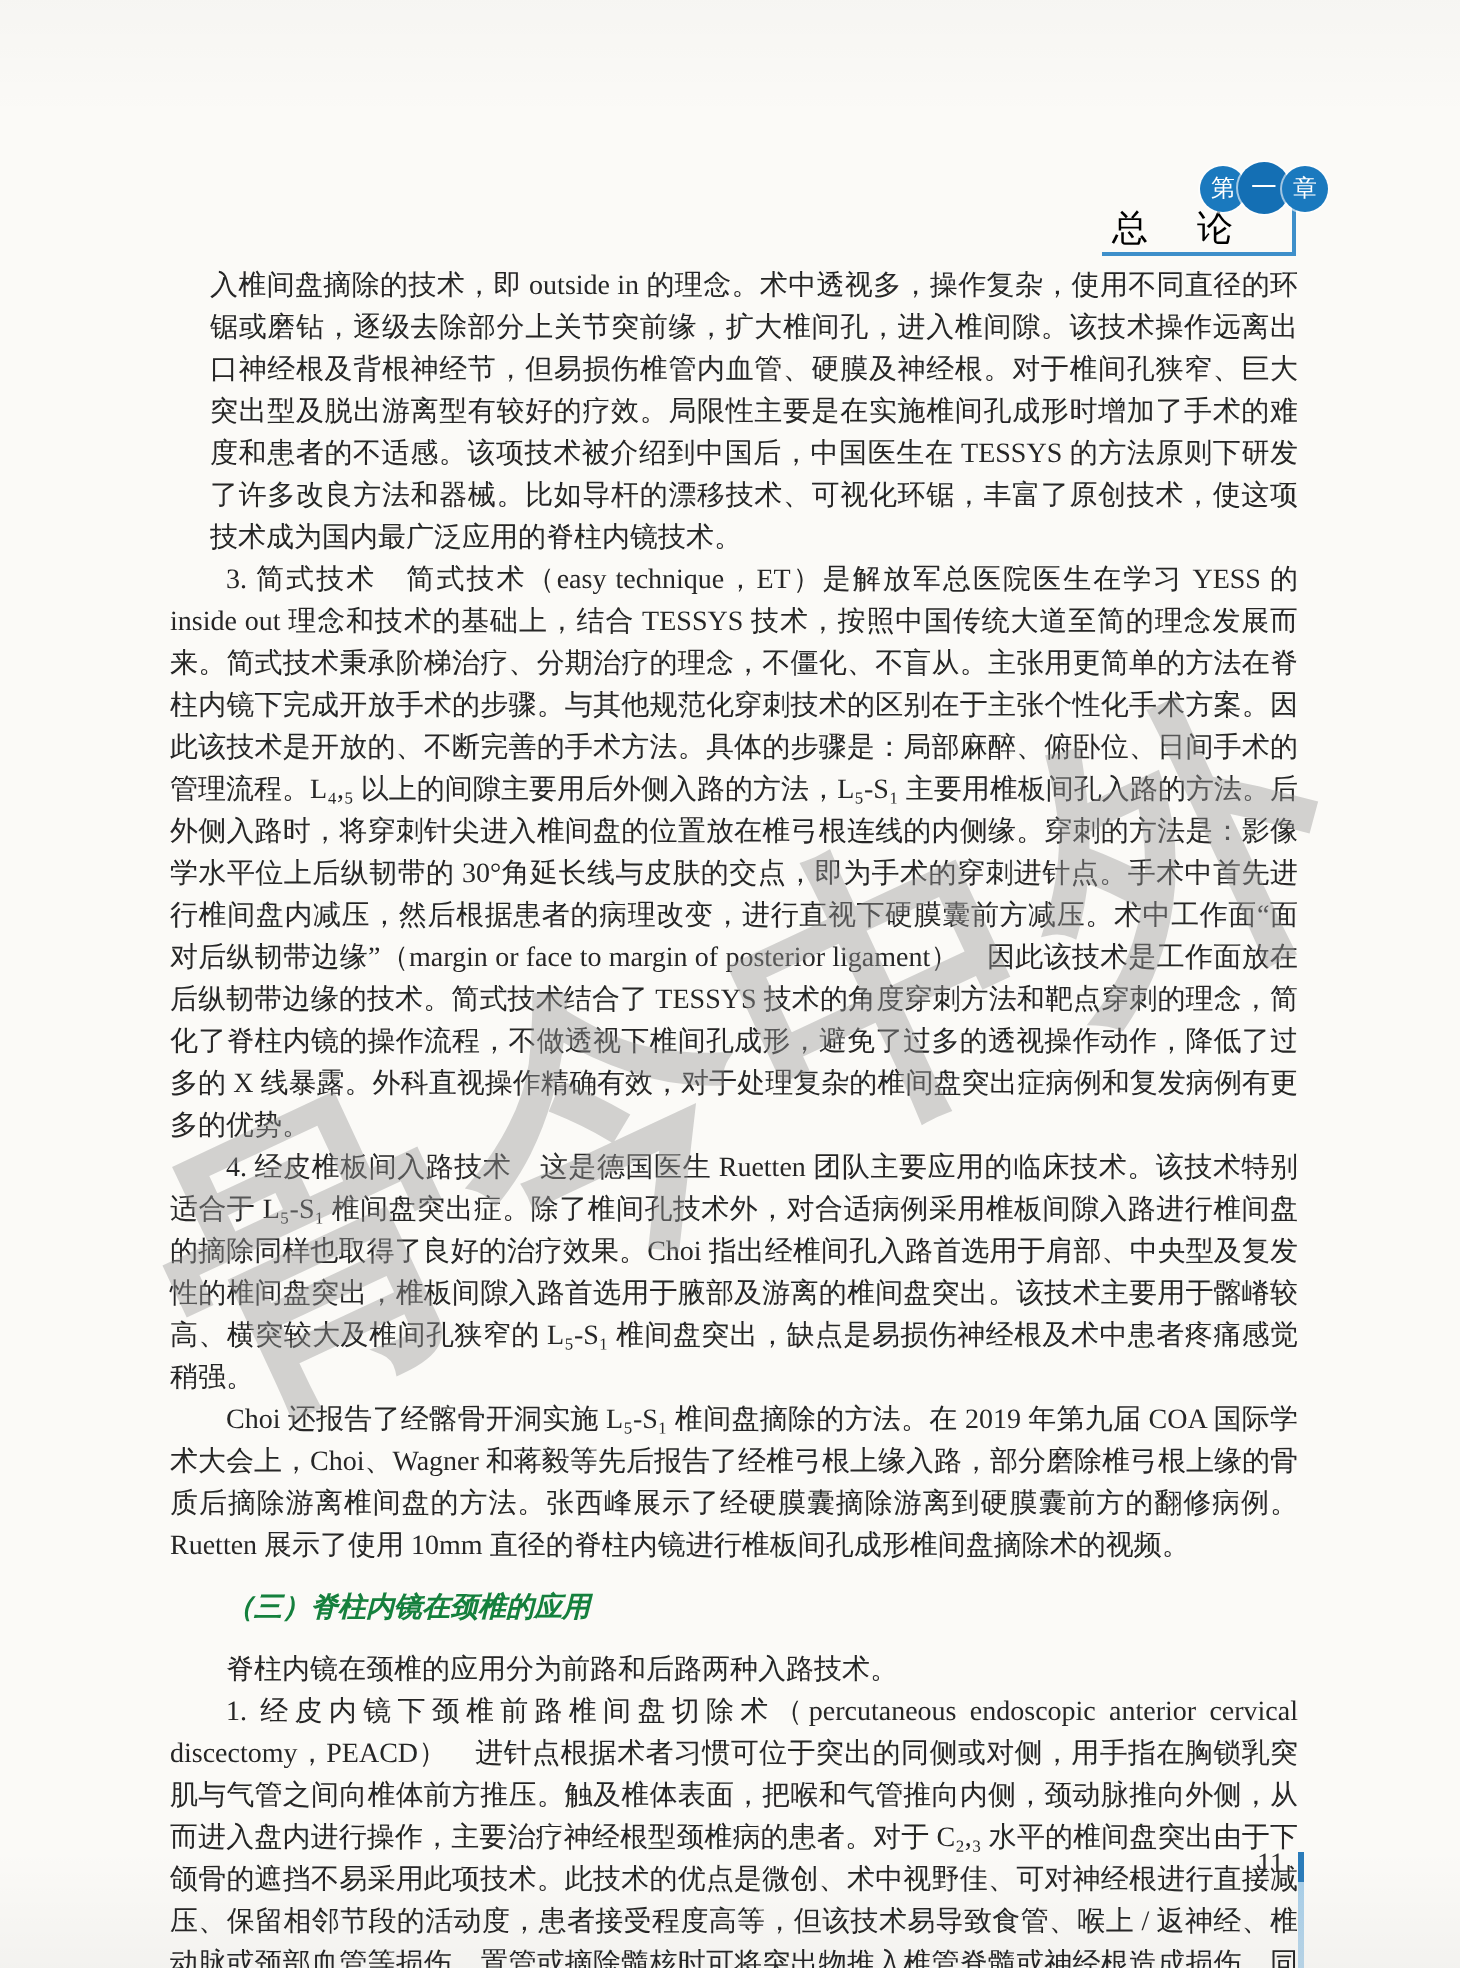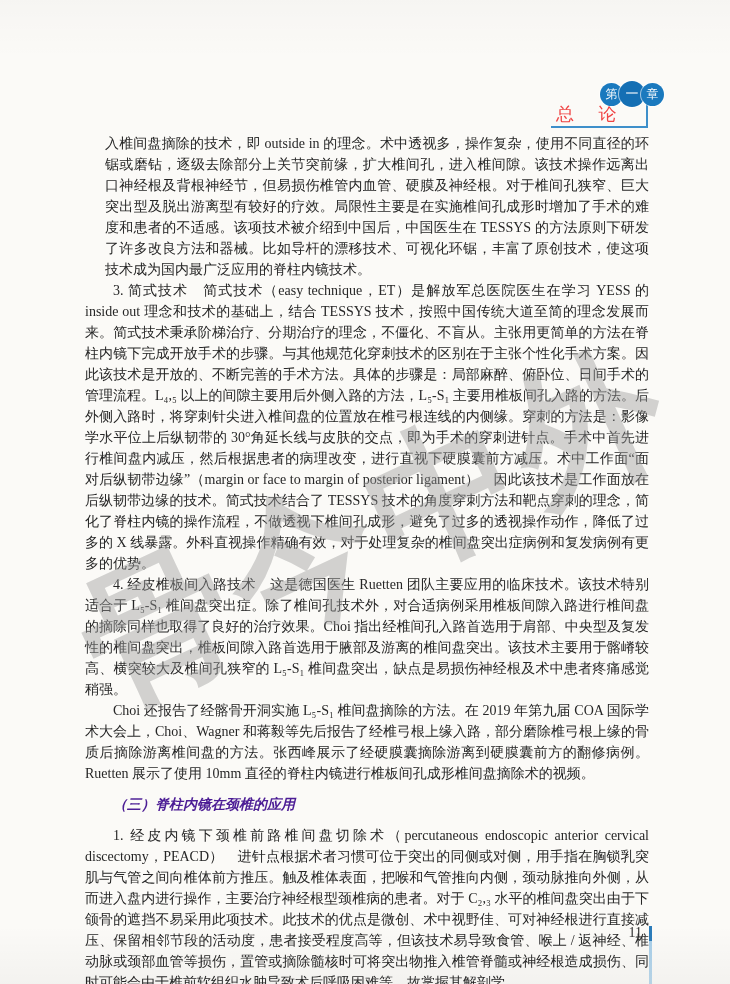--- a/index.html
+++ b/index.html
@@ -22,21 +22,21 @@
     background:#1a79be; color:#ffffff;
     font-size:12px; line-height:23px; text-align:center;
     font-family:"Liberation Sans", sans-serif;
     margin-left:-4px;
     box-shadow:0 0 0 1px rgba(255,255,255,0.6);
   }
   .badge .circle:first-child { margin-left:0; }
   .badge .circle.mid { width:26px; height:26px; line-height:26px; background:#146fb4; font-size:13px; }
   .section-title {
     position:absolute; left:556px; top:102px; z-index:3;
-    font-size:18px; letter-spacing:10px; color:#ef4444;
+    font-size:18px; letter-spacing:10px; color:#000000;
     font-family:"Liberation Serif", serif;
   }
   .connector {
     position:absolute; left:551px; top:103px; z-index:2;
     width:95px; height:23px;
     border-right:2px solid #3e8fca;
     border-bottom:2px solid #3e8fca;
   }
 
   
@@ -54,21 +54,21 @@
   .content {
     position:absolute; left:85px; top:133px; width:564px; z-index:1;
     color:#262626; font-size:14px; line-height:21px;
     text-align:justify;
   }
   .content p { margin:0; text-indent:2em; }
   .content p.no-indent { text-indent:0;margin-left:20px; }
   .content p.heading {
     font-style:italic; font-weight:600;
     margin:10px 0 10px 0;
-    color:#4c1d95;
+    color:#15803d;
   }
 
   
   .page-num {
     position:absolute; left:610px; top:925px; width:32px;
     text-align:right; font-size:14px; color:#2f2f2f;
     font-family:"Liberation Serif", serif;
   }
   .footer-line {
     position:absolute; left:649px; top:926px;
@@ -92,19 +92,20 @@
   <div class="section-title">总  论</div>
 
   <div class="watermark">骨今中外</div>
 
   <div class="content">
     <p class="no-indent">入椎间盘摘除的技术，即 outside in 的理念。术中透视多，操作复杂，使用不同直径的环锯或磨钻，逐级去除部分上关节突前缘，扩大椎间孔，进入椎间隙。该技术操作远离出口神经根及背根神经节，但易损伤椎管内血管、硬膜及神经根。对于椎间孔狭窄、巨大突出型及脱出游离型有较好的疗效。局限性主要是在实施椎间孔成形时增加了手术的难度和患者的不适感。该项技术被介绍到中国后，中国医生在 TESSYS 的方法原则下研发了许多改良方法和器械。比如导杆的漂移技术、可视化环锯，丰富了原创技术，使这项技术成为国内最广泛应用的脊柱内镜技术。</p>
     <p>3. 简式技术　简式技术（easy technique，ET）是解放军总医院医生在学习 YESS 的 inside out 理念和技术的基础上，结合 TESSYS 技术，按照中国传统大道至简的理念发展而来。简式技术秉承阶梯治疗、分期治疗的理念，不僵化、不盲从。主张用更简单的方法在脊柱内镜下完成开放手术的步骤。与其他规范化穿刺技术的区别在于主张个性化手术方案。因此该技术是开放的、不断完善的手术方法。具体的步骤是：局部麻醉、俯卧位、日间手术的管理流程。L₄,₅ 以上的间隙主要用后外侧入路的方法，L₅-S₁ 主要用椎板间孔入路的方法。后外侧入路时，将穿刺针尖进入椎间盘的位置放在椎弓根连线的内侧缘。穿刺的方法是：影像学水平位上后纵韧带的 30°角延长线与皮肤的交点，即为手术的穿刺进针点。手术中首先进行椎间盘内减压，然后根据患者的病理改变，进行直视下硬膜囊前方减压。术中工作面“面对后纵韧带边缘”（margin or face to margin of posterior ligament）　因此该技术是工作面放在后纵韧带边缘的技术。简式技术结合了 TESSYS 技术的角度穿刺方法和靶点穿刺的理念，简化了脊柱内镜的操作流程，不做透视下椎间孔成形，避免了过多的透视操作动作，降低了过多的 X 线暴露。外科直视操作精确有效，对于处理复杂的椎间盘突出症病例和复发病例有更多的优势。</p>
     <p>4. 经皮椎板间入路技术　这是德国医生 Ruetten 团队主要应用的临床技术。该技术特别适合于 L₅-S₁ 椎间盘突出症。除了椎间孔技术外，对合适病例采用椎板间隙入路进行椎间盘的摘除同样也取得了良好的治疗效果。Choi 指出经椎间孔入路首选用于肩部、中央型及复发性的椎间盘突出，椎板间隙入路首选用于腋部及游离的椎间盘突出。该技术主要用于髂嵴较高、横突较大及椎间孔狭窄的 L₅-S₁ 椎间盘突出，缺点是易损伤神经根及术中患者疼痛感觉稍强。</p>
     <p>Choi 还报告了经髂骨开洞实施 L₅-S₁ 椎间盘摘除的方法。在 2019 年第九届 COA 国际学术大会上，Choi、Wagner 和蒋毅等先后报告了经椎弓根上缘入路，部分磨除椎弓根上缘的骨质后摘除游离椎间盘的方法。张西峰展示了经硬膜囊摘除游离到硬膜囊前方的翻修病例。Ruetten 展示了使用 10mm 直径的脊柱内镜进行椎板间孔成形椎间盘摘除术的视频。</p>
     <p class="heading">（三）脊柱内镜在颈椎的应用</p>
+    <p>脊柱内镜在颈椎的应用分为前路和后路两种入路技术。</p>
     <p>1. 经皮内镜下颈椎前路椎间盘切除术（percutaneous endoscopic anterior cervical discectomy，PEACD）　进针点根据术者习惯可位于突出的同侧或对侧，用手指在胸锁乳突肌与气管之间向椎体前方推压。触及椎体表面，把喉和气管推向内侧，颈动脉推向外侧，从而进入盘内进行操作，主要治疗神经根型颈椎病的患者。对于 C₂,₃ 水平的椎间盘突出由于下颌骨的遮挡不易采用此项技术。此技术的优点是微创、术中视野佳、可对神经根进行直接减压、保留相邻节段的活动度，患者接受程度高等，但该技术易导致食管、喉上 / 返神经、椎动脉或颈部血管等损伤，置管或摘除髓核时可将突出物推入椎管脊髓或神经根造成损伤、同时可能会由于椎前软组织水肿导致术后呼吸困难等，故掌握其解剖学</p>
   </div>
 
   <div class="page-num">11</div>
   <div class="footer-line"></div>
 
 </div>
 
 </body></html>

